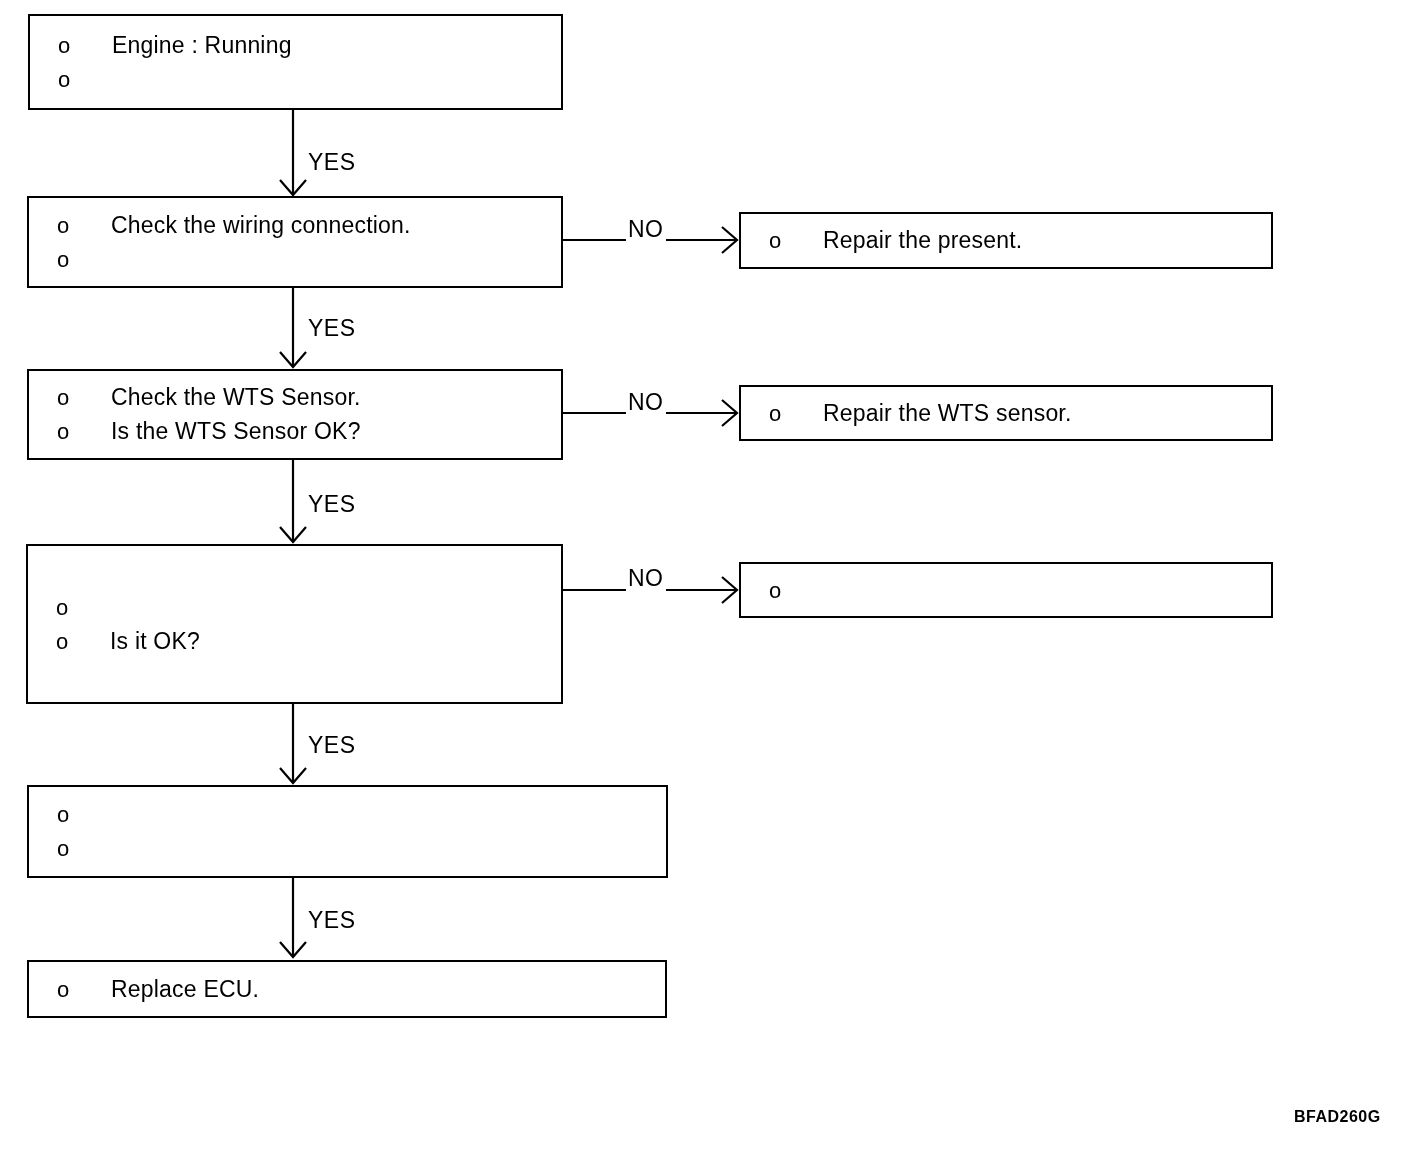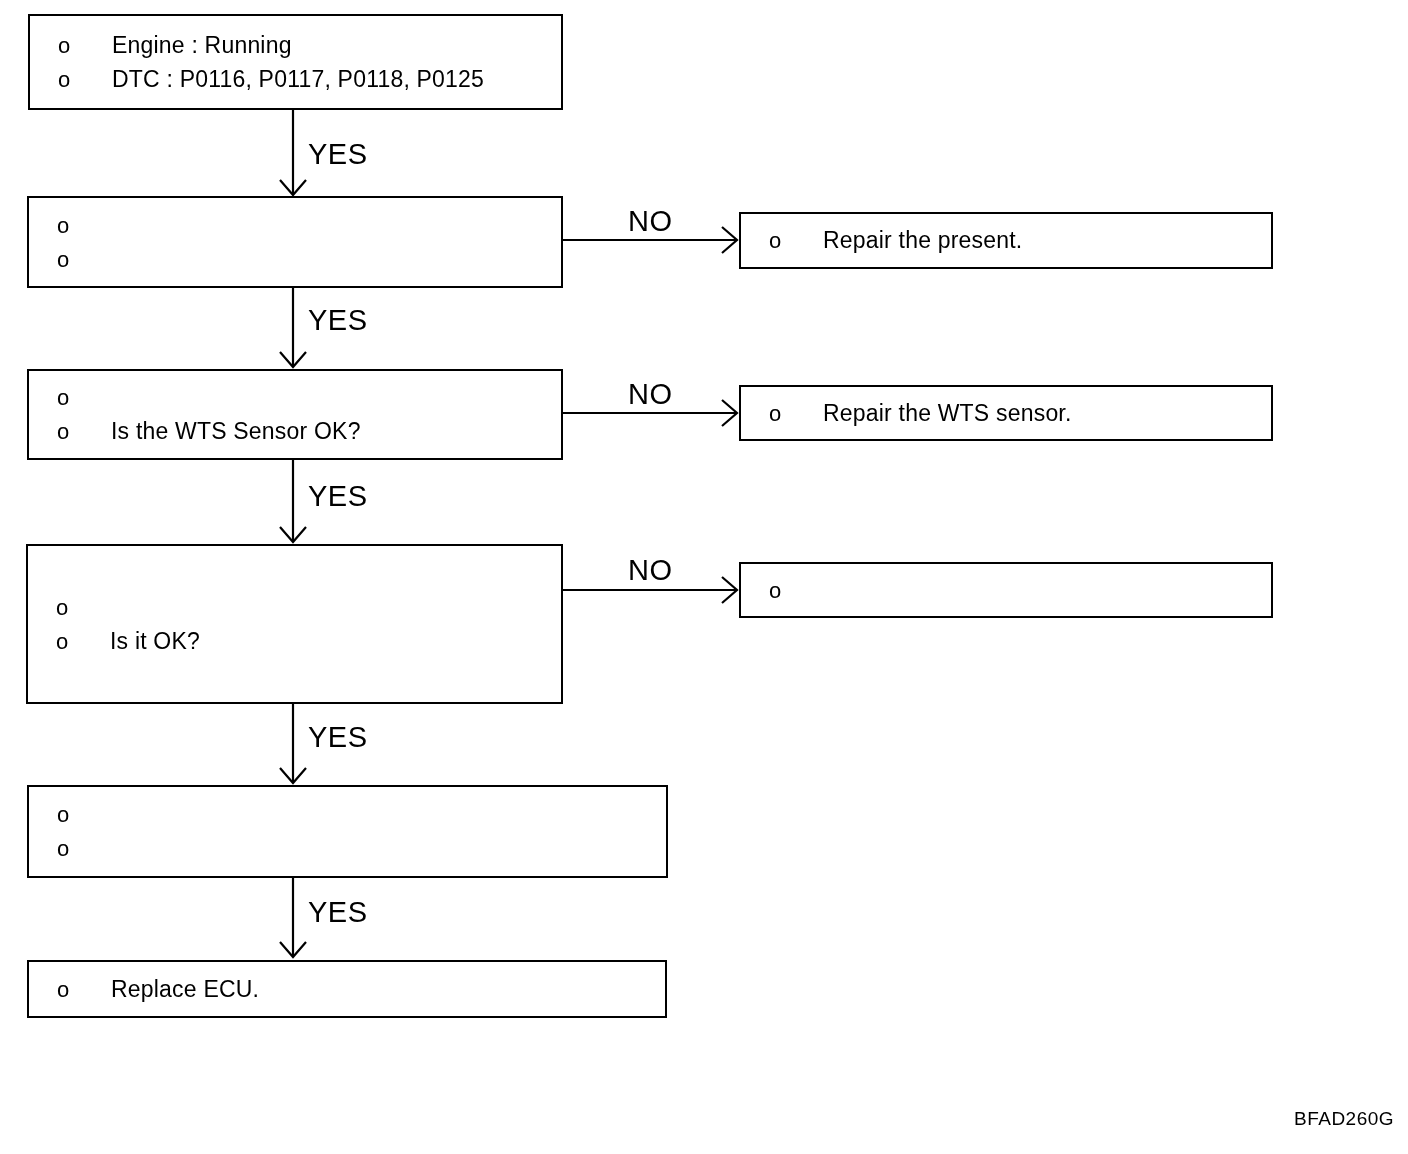--- a/index.html
+++ b/index.html
@@ -46,31 +46,32 @@
     margin-left: 28px;
     text-align: left;
     font-size: 22px;
   }
   .itemtext {
     margin-left: 36px;
     white-space: pre-line;
   }
   .edge-label {
     position: absolute;
-    font-size: 29px;
+    font-size: 23px;
     letter-spacing: 0.5px;
     background: #fff;
     padding: 0 2px;
+    margin-top: 11px;
   }
   .fig-code {
     position: absolute;
     left: 1294px;
     top: 1108px;
-    font-size: 19px;
-    font-weight: normal;
+    font-size: 16px;
+    font-weight: bold;
     letter-spacing: 0.5px;
   }
 </style>
 </head>
 <body>
 
 <div id="canvas">
 
   <svg class="connectors" viewBox="0 0 1408 1154" xmlns="http://www.w3.org/2000/svg">
     <g stroke="#000" stroke-width="2.2" fill="none">
@@ -121,43 +122,44 @@
   <div class="edge-label" style="left:626px; top:378px;">NO</div>
   <div class="edge-label" style="left:626px; top:554px;">NO</div>
 
   <div class="box" style="left:28px; top:14px; width:535px; height:96px;">
     <div class="row">
       <span class="bullet">o</span>
       <span class="itemtext">Engine : Running</span>
     </div>
     <div class="row">
       <span class="bullet">o</span>
-      <span class="itemtext">DTC : P0116, P0117, P0118, P0125</span>
     </div>
   </div>
 
   <div class="box" style="left:27px; top:196px; width:536px; height:92px;">
     <div class="row">
       <span class="bullet">o</span>
+      <span class="itemtext">Check the wiring connection.</span>
     </div>
     <div class="row">
       <span class="bullet">o</span>
     </div>
   </div>
 
   <div class="box" style="left:739px; top:212px; width:534px; height:57px;">
     <div class="row">
       <span class="bullet">o</span>
       <span class="itemtext">Repair the present.</span>
     </div>
   </div>
 
   <div class="box" style="left:27px; top:369px; width:536px; height:91px;">
     <div class="row">
       <span class="bullet">o</span>
+      <span class="itemtext">Check the WTS Sensor.</span>
     </div>
     <div class="row">
       <span class="bullet">o</span>
       <span class="itemtext">Is the WTS Sensor OK?</span>
     </div>
   </div>
 
   <div class="box" style="left:739px; top:385px; width:534px; height:56px;">
     <div class="row">
       <span class="bullet">o</span>

